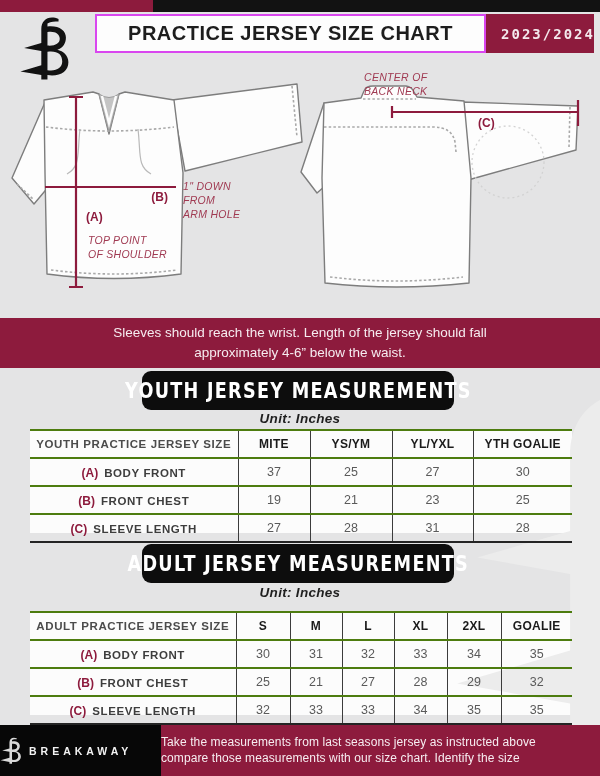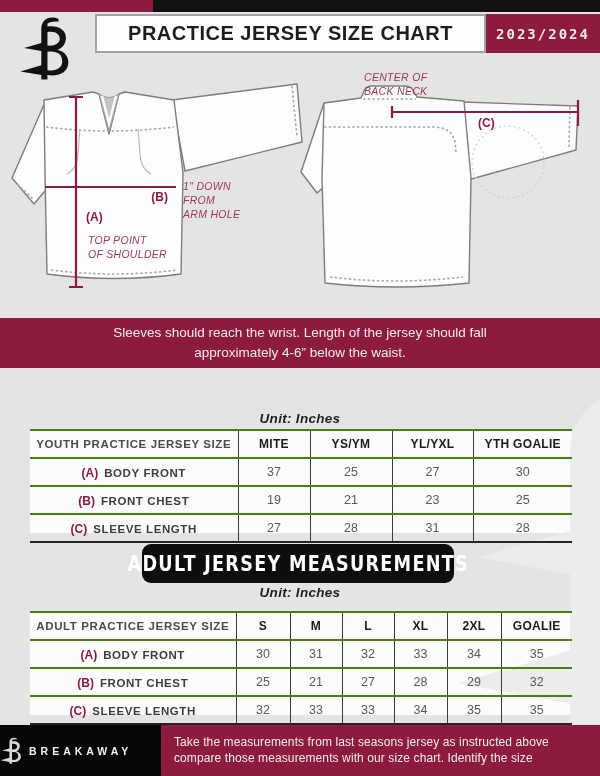--- a/index.html
+++ b/index.html
@@ -10,29 +10,29 @@
     -webkit-font-smoothing:antialiased;
   }
   
   .strip{position:absolute;top:0;height:12px;z-index:2;}
   .strip-maroon{left:0;width:153px;background:#8d1b3d;}
   .strip-black{left:153px;width:447px;background:#121212;}
   
   .logo-box{position:absolute;left:16px;top:16px;width:58px;height:64px;z-index:3;}
   .title-box{
     position:absolute;left:95px;top:14px;width:387px;height:35px;z-index:2;
-    background:#fdfdfd;border:2px solid #a3a3a3;
+    background:#fdfdfd;border:2px solid #d946ef;
     display:flex;align-items:center;justify-content:center;
   }
   .title-box span{
     font-size:20px;font-weight:bold;letter-spacing:.5px;color:#1d1d1d;white-space:nowrap;
   }
   .season-box{
-    position:absolute;left:486px;top:14px;width:114px;height:39px;z-index:2;
-    background:#8d1b3d;display:flex;align-items:center;justify-content:center;
+    position:absolute;left:486px;top:14px;width:92px;height:39px;z-index:2;
+    background:#8d1b3d;display:flex;align-items:center;justify-content:center;padding-left:16px;
   }
   .season-box span{
     font-family:"DejaVu Sans Mono",monospace;font-size:14px;font-weight:bold;
     color:#f4e9ed;letter-spacing:2px;white-space:nowrap;
   }
   
   .diagram{position:absolute;left:0;top:70px;z-index:2;}
   .jer{fill:#fdfdfd;stroke:#7d7d7d;stroke-width:1.4;stroke-linejoin:round;}
   .seam{fill:none;stroke:#b9b9b9;stroke-width:1.2;}
   .dash{fill:none;stroke:#a9a9a9;stroke-width:1.6;stroke-dasharray:2.5,2.2;}
@@ -85,21 +85,21 @@
   
   .footer-brand{
     position:absolute;left:0;top:725px;width:161px;height:51px;background:#070707;z-index:2;
     display:flex;align-items:center;justify-content:flex-start;gap:7px;
   }
   .footer-brand .brand{
     color:#f2f2f2;font-size:10.5px;font-weight:bold;letter-spacing:4px;white-space:nowrap;
   }
   .footer-note{
     position:absolute;left:161px;top:725px;width:439px;height:51px;background:#8d1b3d;z-index:2;
-    display:flex;flex-direction:column;justify-content:center;padding-left:13px;box-sizing:border-box;
+    display:flex;flex-direction:column;justify-content:center;box-sizing:border-box;
   }
   .footer-note span{display:block;color:#f7edf1;font-size:12px;line-height:1.32;letter-spacing:.1px;white-space:nowrap;}
 </style>
 </head>
 <body>
 
 <div id="page">
 
   <div class="strip strip-maroon"></div>
   <div class="strip strip-black"></div>
@@ -180,20 +180,23 @@
 
   <div class="table-bg" id="youth-bg"></div>
   <div class="table-bg" id="adult-bg"></div>
 
   <div class="watermark">
     <svg width="290" height="345" viewBox="0 0 84 104">
       <path fill="#ececec" fill-rule="evenodd" d="M64,5 C48,-2 36,7 36,21 L36,44 L8,52 L36,57 L36,80 L2,90 L36,96 L36,103 L46,103 L46,96 C66,99 80,90 80,75 C80,65 72,57 62,55 C71,52 76,45 76,35 C76,23 64,15 46,17 L46,12 C52,9 58,9 64,9 Z M46,26 C58,24 66,29 66,37 C66,45 58,49 46,48 Z M46,58 C62,56 70,62 70,74 C70,85 60,90 46,88 Z"></path>
     </svg>
   </div>
 
+  <div class="badge" style="top:371px">
+    <span>YOUTH JERSEY MEASUREMENTS</span>
+  </div>
   <div class="unit" style="top:411px">Unit: Inches</div>
 
   <table class="size" id="youth-table">
     <colgroup>
         <col style="width:208px">
         <col style="width:72px">
         <col style="width:82px">
         <col style="width:81px">
         <col style="width:99px">
       </colgroup>

